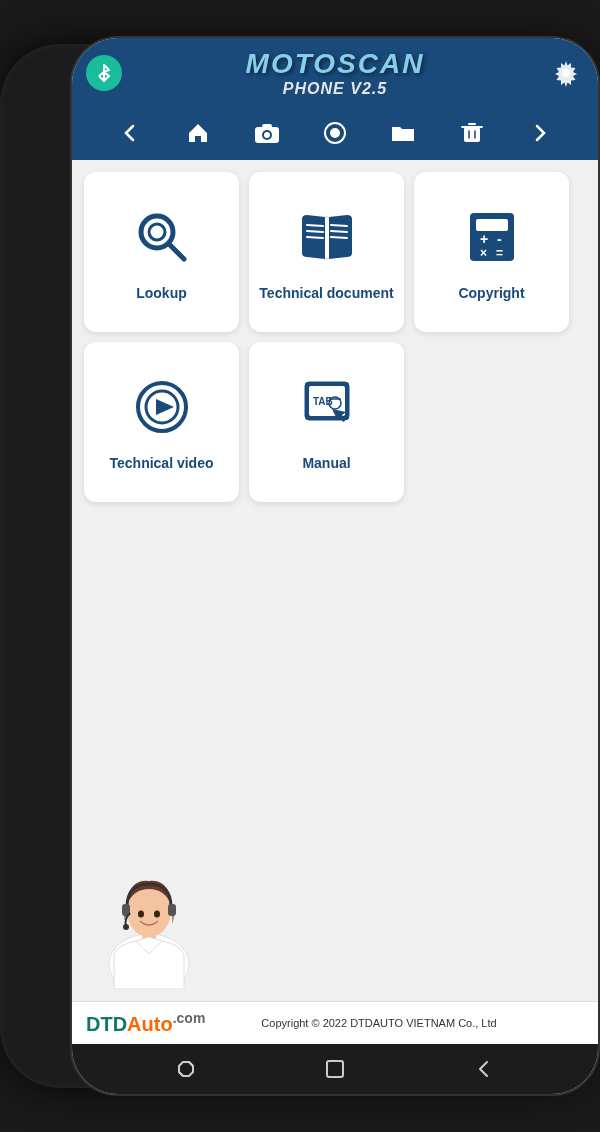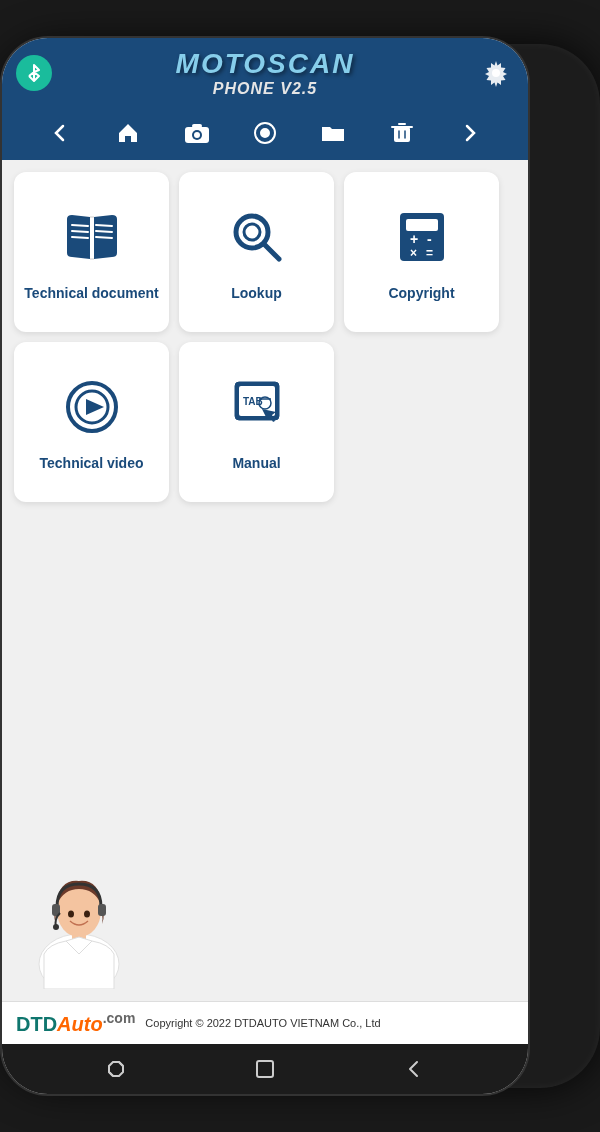--- a/index.html
+++ b/index.html
@@ -10,21 +10,21 @@
       align-items: center;
       min-height: 100vh;
       font-family: 'Arial', sans-serif;
     }
     .phone-outer {
       width: 600px;
       height: 1044px;
       background: #1c1c1c;
       border-radius: 60px;
       display: flex;
-      justify-content: flex-start;
+      justify-content: flex-end;
       align-items: center;
       box-shadow: 0 0 40px rgba(0,0,0,0.8), inset 0 0 10px rgba(255,255,255,0.05);
       position: relative;
     }
     .phone-inner {
       width: 530px;
       height: 1060px;
       background: #111;
       border-radius: 48px;
       overflow: hidden;
@@ -170,30 +170,30 @@
     .footer-logo {
       font-size: 20px;
       font-weight: 900;
       font-family: Arial Black, sans-serif;
     }
     .footer-logo .dtd {
       color: #0f766e;
     }
     .footer-logo .auto {
       color: #ff6600;
-      font-style: italic;
     }
     .footer-logo .com {
       font-size: 14px;
       color: #666;
       vertical-align: super;
     }
     .footer-copy {
       font-size: 11px;
       color: #333;
+      margin-left: 46px;
     }
     
     .bottom-nav {
       background: #1c1c1c;
       height: 50px;
       display: flex;
       align-items: center;
       justify-content: space-around;
       padding: 0 40px;
     }
@@ -292,20 +292,31 @@
             <svg width="22" height="22" viewBox="0 0 22 22" fill="none" stroke="white" stroke-width="2.5" stroke-linecap="round">
               <polyline points="8,4 15,11 8,18"></polyline>
             </svg>
           </div>
         </div>
       </div>
 
       <div class="main-content">
 
         <div class="grid-row">
+
+          <div class="menu-card">
+            <div class="icon-area">
+              <svg class="icon-svg" viewBox="0 0 60 60" fill="none">
+                <circle cx="25" cy="25" r="16" stroke="#1a4a7a" stroke-width="5" fill="none"></circle>
+                <line x1="37" y1="37" x2="52" y2="52" stroke="#1a4a7a" stroke-width="5" stroke-linecap="round"></line>
+                <circle cx="25" cy="25" r="8" stroke="#1a4a7a" stroke-width="3" fill="none"></circle>
+              </svg>
+            </div>
+            <span class="label">Lookup</span>
+          </div>
 
           <div class="menu-card">
             <div class="icon-area">
               <svg class="icon-svg" viewBox="0 0 60 60" fill="none">
 
                 <path d="M5 12 Q5 8 10 8 L28 10 L28 52 L10 50 Q5 50 5 46 Z" fill="#1a4a7a"></path>
                 <path d="M55 12 Q55 8 50 8 L32 10 L32 52 L50 50 Q55 50 55 46 Z" fill="#1a4a7a"></path>
                 <path d="M28 10 L32 10" stroke="#ccc" stroke-width="1"></path>
                 <path d="M28 52 L32 52" stroke="#ccc" stroke-width="1"></path>
                 <line x1="10" y1="18" x2="26" y2="19" stroke="white" stroke-width="2" stroke-linecap="round"></line>
@@ -314,31 +325,20 @@
                 <line x1="34" y1="18" x2="50" y2="19" stroke="white" stroke-width="2" stroke-linecap="round"></line>
                 <line x1="34" y1="24" x2="50" y2="25" stroke="white" stroke-width="2" stroke-linecap="round"></line>
                 <line x1="34" y1="30" x2="50" y2="31" stroke="white" stroke-width="2" stroke-linecap="round"></line>
               </svg>
             </div>
             <span class="label">Technical document</span>
           </div>
 
           <div class="menu-card">
             <div class="icon-area">
-              <svg class="icon-svg" viewBox="0 0 60 60" fill="none">
-                <circle cx="25" cy="25" r="16" stroke="#1a4a7a" stroke-width="5" fill="none"></circle>
-                <line x1="37" y1="37" x2="52" y2="52" stroke="#1a4a7a" stroke-width="5" stroke-linecap="round"></line>
-                <circle cx="25" cy="25" r="8" stroke="#1a4a7a" stroke-width="3" fill="none"></circle>
-              </svg>
-            </div>
-            <span class="label">Lookup</span>
-          </div>
-
-          <div class="menu-card">
-            <div class="icon-area">
               <svg class="icon-svg" viewBox="0 0 60 60">
 
                 <rect x="8" y="6" width="44" height="48" rx="4" fill="#1a4a7a"></rect>
                 <rect x="14" y="12" width="32" height="12" rx="2" fill="white"></rect>
 
                 <text x="18" y="37" font-size="14" fill="white" font-weight="bold">+</text>
 
                 <text x="35" y="37" font-size="14" fill="white" font-weight="bold">-</text>
 
                 <text x="18" y="50" font-size="12" fill="white" font-weight="bold">×</text>

